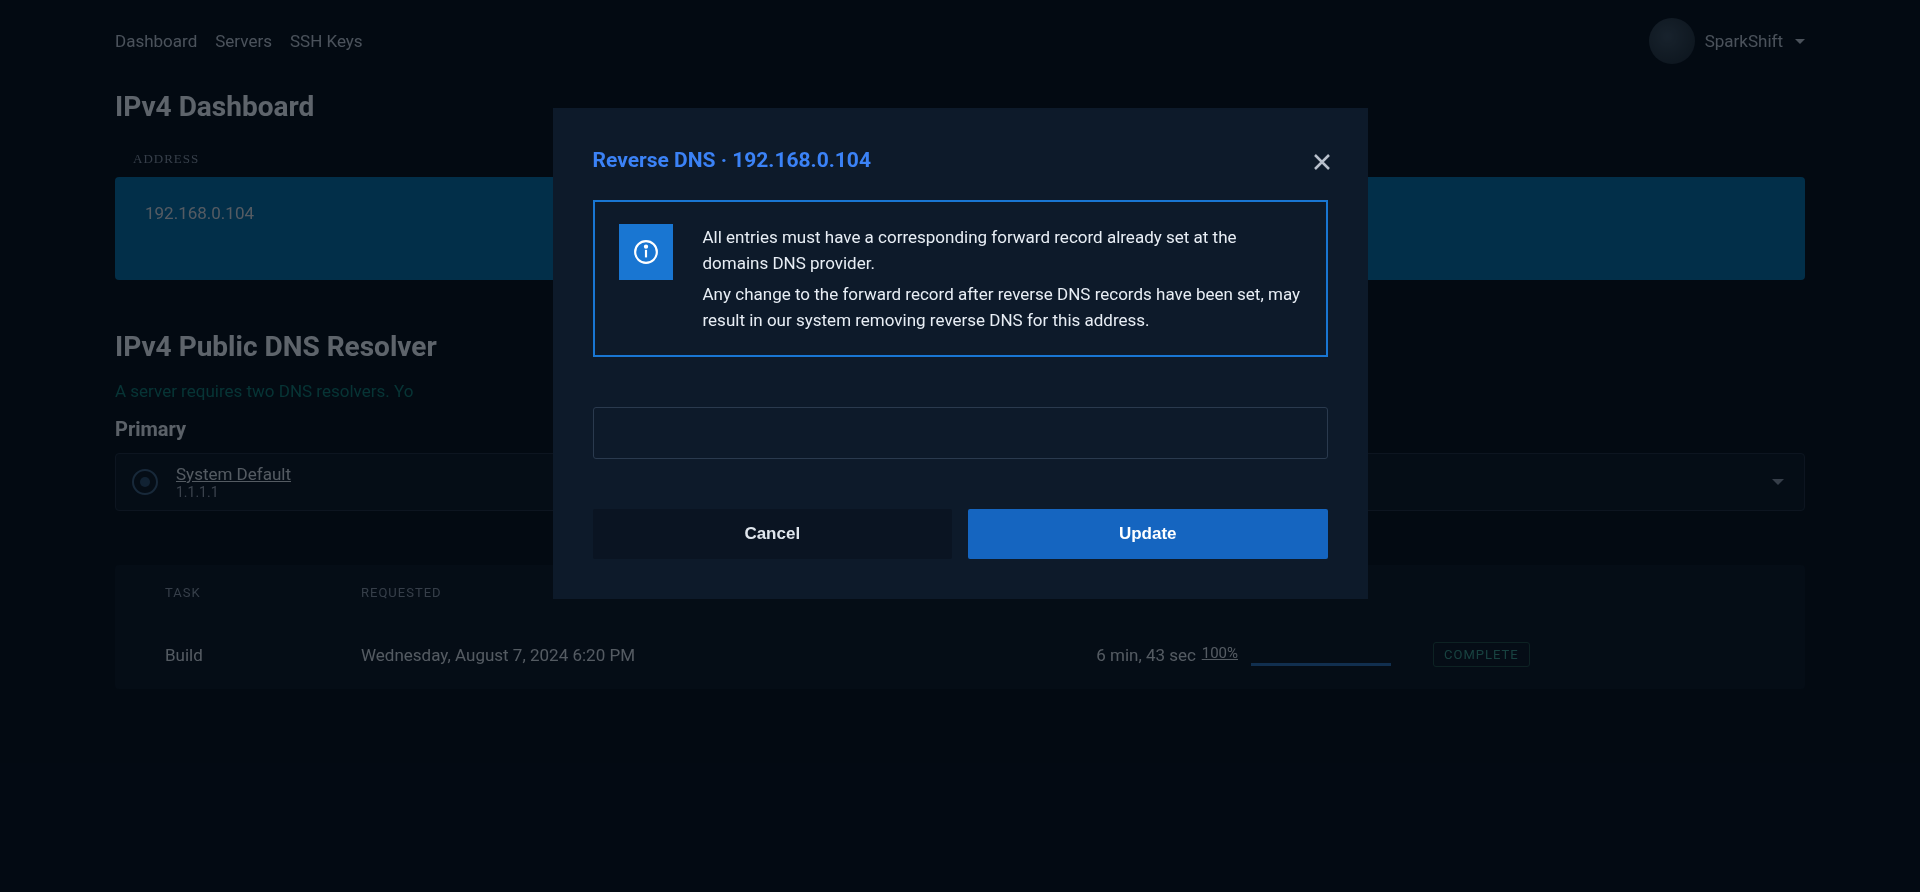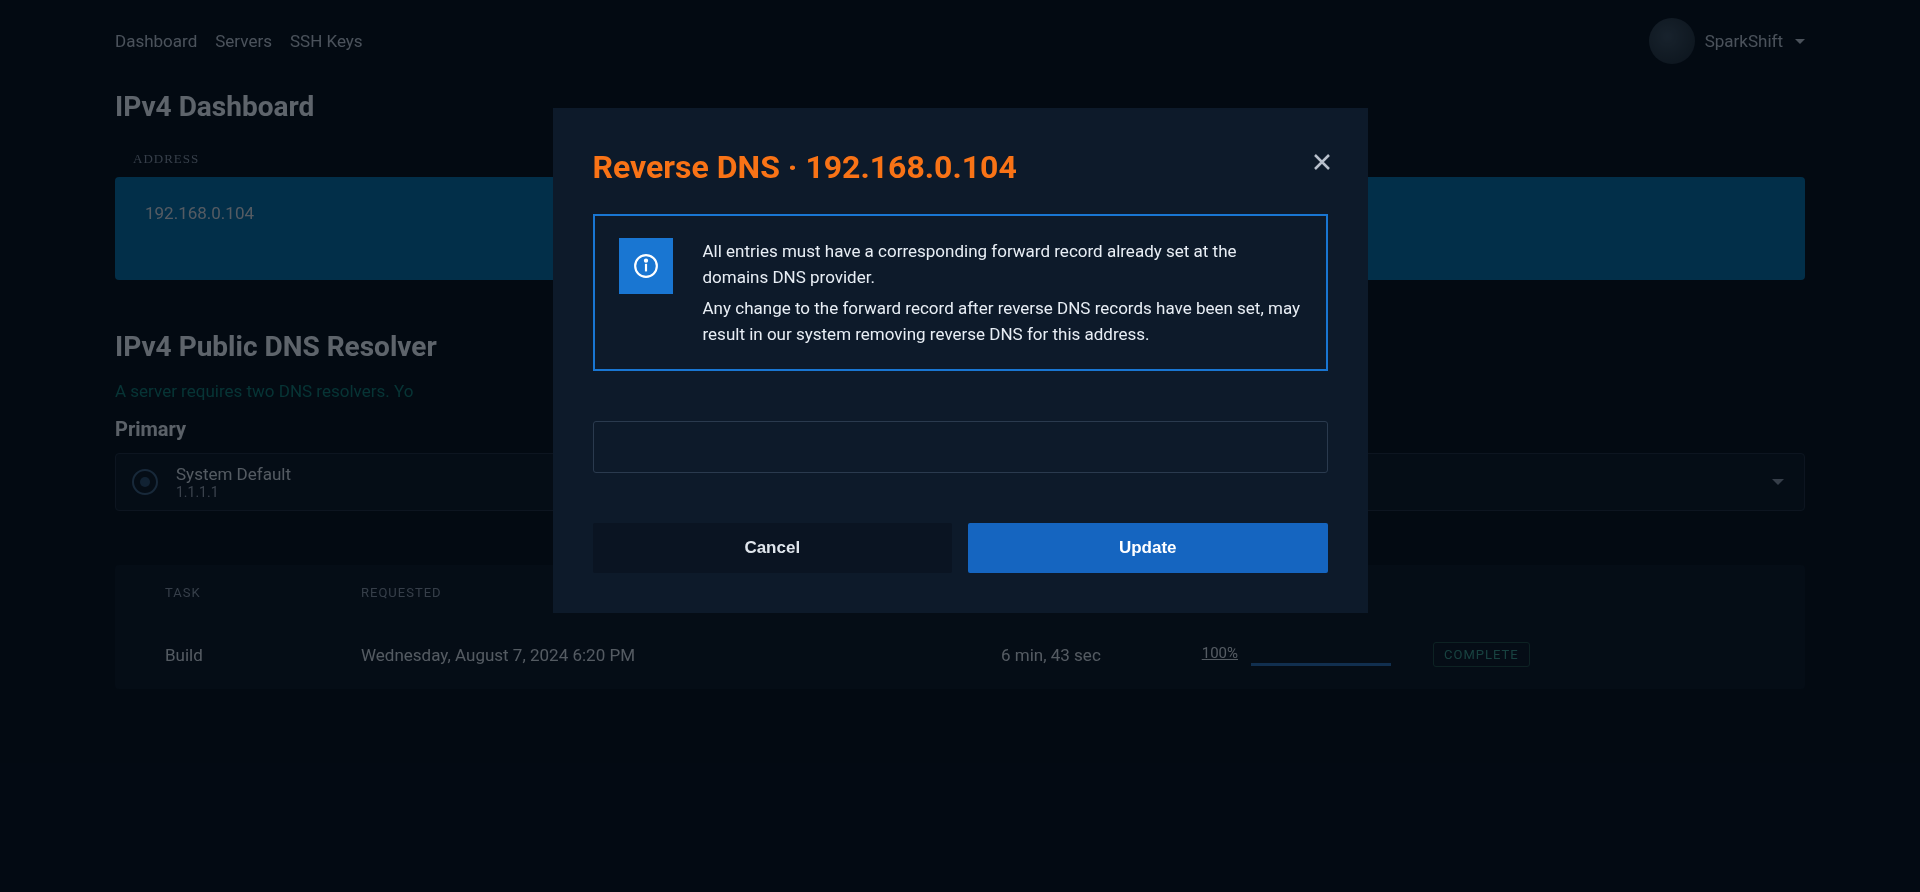--- a/index.html
+++ b/index.html
@@ -135,20 +135,21 @@
     }
     .dropdown-icon-inner {
       width: 10px;
       height: 10px;
       border-radius: 50%;
       background: #2a4a6a;
     }
     .dropdown-label {
       color: #d0d6de;
       font-size: 17px;
+      text-decoration: underline;
     }
     .dropdown-sub {
       color: #9099a8;
       font-size: 14px;
     }
     .dropdown-caret {
       position: absolute;
       right: 20px;
       width: 0;
       height: 0;
@@ -164,21 +165,21 @@
     .tasks-header {
       display: flex;
       padding: 20px 50px;
       color: #8590a0;
       font-size: 13px;
       letter-spacing: 1px;
       text-transform: uppercase;
     }
     .tcol-task { flex: 0 0 196px; }
     .tcol-requested { flex: 0 0 640px; }
-    .tcol-duration { flex: 0 0 195px; }
+    .tcol-duration { flex: 0 0 195px; text-align: right;}
     .tcol-progress { flex: 0 0 115px; text-align: right; }
     .tcol-status { flex: 1; }
     .task-row {
       display: flex;
       padding: 22px 50px;
       align-items: center;
       color: #d0d6de;
       font-size: 17px;
     }
     .progress-wrap {
@@ -220,22 +221,22 @@
       align-items: flex-start;
     }
     .modal {
       width: 815px;
       background: #0d1a2a;
       margin-top: 108px;
       padding: 40px;
       position: relative;
     }
     .modal-title {
-      color: #f97316;
-      font-size: 32px;
+      color: #3b82f6;
+      font-size: 21px;
       font-weight: 700;
       margin-bottom: 28px;
     }
     .modal-close {
       position: absolute;
       right: 30px;
       top: 38px;
       width: 32px;
       height: 32px;
       cursor: pointer;

